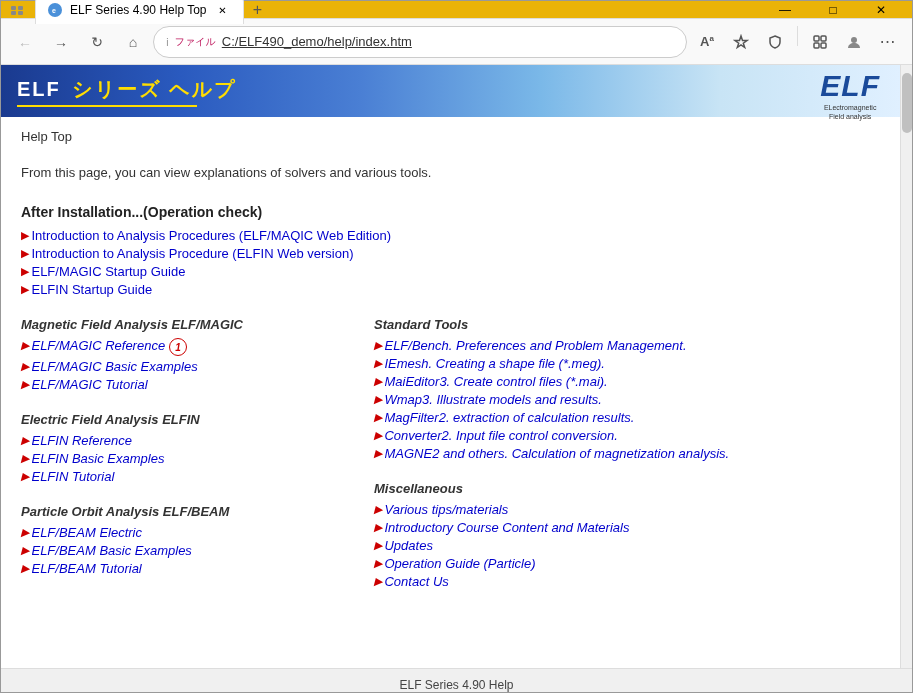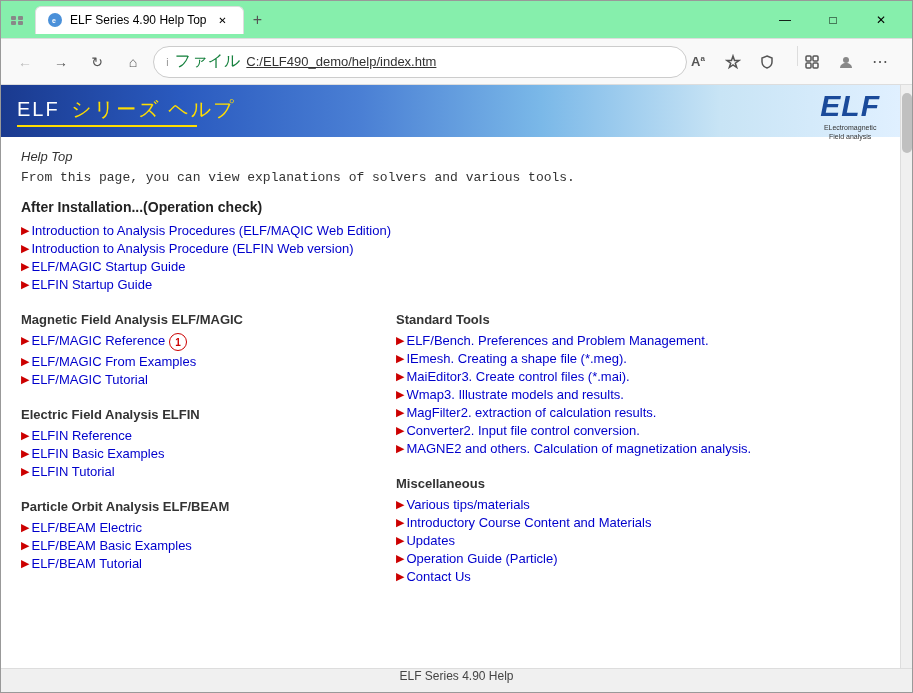--- a/index.html
+++ b/index.html
@@ -18,22 +18,22 @@
       width: 913px;
       height: 693px;
       background: #fff;
       border: 1px solid #999;
       display: flex;
       flex-direction: column;
     }
 
     
     .title-bar {
-      background: #86efac;
-      height: 38px;
+      background: #eab308;
+      height: 18px;
       display: flex;
       align-items: center;
       border-bottom: 1px solid #ddd;
       padding: 4px 8px;
       flex-shrink: 0;
     }
     .title-bar-left {
       display: flex;
       align-items: center;
       gap: 6px;
@@ -160,20 +160,21 @@
     .toolbar-icons {
       display: flex;
       gap: 2px;
     }
     .toolbar-icon {
       width: 32px;
       height: 32px;
       border-radius: 50%;
       display: flex;
       align-items: center;
+      justify-content: center;
       cursor: pointer;
       font-size: 14px;
       color: #555;
     }
 
     
     .content-area {
       display: flex;
       flex: 1;
       overflow: hidden;
@@ -205,28 +206,26 @@
       text-align: center;
     }
 
     
     .page-body {
       padding: 12px 20px 20px 20px;
     }
     .page-title {
       font-size: 13px;
       color: #333;
-      margin-bottom: 6px;
-      font-style: italic;
+      margin-bottom: 21px;
     }
     .page-desc {
       font-size: 13px;
       color: #333;
-      margin-bottom: 14px;
-      font-family: Liberation Mono, monospace;
+      margin-bottom: 24px;
     }
 
     .section-title {
       font-size: 14px;
       font-weight: bold;
       color: #222;
       margin-bottom: 8px;
     }
 
     .link-item {
@@ -239,22 +238,23 @@
     }
     .link-arrow {
       color: #cc0000;
       margin-right: 2px;
       font-size: 11px;
       margin-top: 1px;
     }
 
     .two-col {
       display: flex;
-      gap: 35px;
+      gap: 13px;
       margin-top: 16px;
+      font-style: italic;
     }
     .col-left { flex: 0 0 340px; }
     .col-right { flex: 1; }
 
     .subsection {
       margin-bottom: 20px;
     }
     .subsection-title {
       font-size: 13px;
       font-weight: bold;
@@ -281,21 +281,21 @@
     .webpage::-webkit-scrollbar { width: 12px; }
     .webpage::-webkit-scrollbar-track { background: #f0f0f0; }
     .webpage::-webkit-scrollbar-thumb { background: #c0c0c0; border: 2px solid #f0f0f0; border-radius: 6px; }
 
     
     .status-bar {
       height: 24px;
       background: #f0f0f0;
       border-top: 1px solid #ddd;
       display: flex;
-      align-items: flex-start;
+      align-items: flex-end;
       justify-content: center;
       font-size: 12px;
       color: #444;
       flex-shrink: 0;
     }
 
     .vertical-scrollbar {
       width: 12px;
       background: #f0f0f0;
       border-left: 1px solid #ddd;
@@ -348,21 +348,21 @@
     </div>
   </div>
 
   <div class="address-bar">
     <div class="nav-btn disabled">←</div>
     <div class="nav-btn">→</div>
     <div class="nav-btn">↻</div>
     <div class="nav-btn">⌂</div>
     <div class="address-input">
       <span class="address-icon">ℹ</span>
-      <span style="color:#15803d; font-size:16px;">ファイル</span>
+      <span style="color:#be185d; font-size:10px;">ファイル</span>
       <span class="address-input-inner">C:/ELF490_demo/help/index.htm</span>
     </div>
     <div class="toolbar-icons">
       <div class="toolbar-icon">
         <span style="font-size:13px;font-weight:bold;color:#555;">A<sup style="font-size:8px;">a</sup></span>
       </div>
       <div class="toolbar-icon">
         <svg width="16" height="16" viewBox="0 0 16 16" fill="none" stroke="#555" stroke-width="1.5">
           <path d="M8 2l1.5 4.5H14l-3.7 2.7 1.4 4.3L8 11 4.3 13.5l1.4-4.3L2 6.5h4.5z"></path>
         </svg>
@@ -390,21 +390,21 @@
       <div class="toolbar-icon">
         <span style="font-size:16px;color:#555;letter-spacing:1px;">⋯</span>
       </div>
     </div>
   </div>
 
   <div class="content-area">
     <div class="webpage">
 
       <div class="page-header">
-        <div style="color:white;font-size:20px;font-weight:normal;letter-spacing:2px;">
+        <div style="color:white;font-size:20px;font-weight:bold;letter-spacing:2px;">
           <span style="font-style:normal;color:#fff;">ELF</span>
           <span style="color:#ffdd00;font-style:normal;margin-left:4px;">シリーズ ヘルプ</span>
           <div style="height:2px;background:#ffdd00;margin-top:2px;width:180px;"></div>
         </div>
         <div class="elf-logo-right">
           <div style="color:#1a4a9a;font-size:30px;font-weight:bold;font-style:italic;letter-spacing:1px;">ELF</div>
           <div style="font-size:7px;color:#333;line-height:1.3;">ELectromagnetic</div>
           <div style="font-size:7px;color:#333;line-height:1.3;">Field analysis</div>
         </div>
       </div>
@@ -439,21 +439,21 @@
 
             <div class="subsection">
               <div class="subsection-title">Magnetic Field Analysis ELF/MAGIC</div>
               <div class="link-item">
                 <span class="link-arrow">▶</span>
                 <span>ELF/MAGIC Reference</span>
                 <span class="circle-badge">1</span>
               </div>
               <div class="link-item">
                 <span class="link-arrow">▶</span>
-                <span>ELF/MAGIC From Examples</span>
+                <span>ELF/MAGIC Basic Examples</span>
               </div>
               <div class="link-item">
                 <span class="link-arrow">▶</span>
                 <span>ELF/MAGIC Tutorial</span>
               </div>
             </div>
 
             <div class="subsection">
               <div class="subsection-title">Electric Field Analysis ELFIN</div>
               <div class="link-item">

